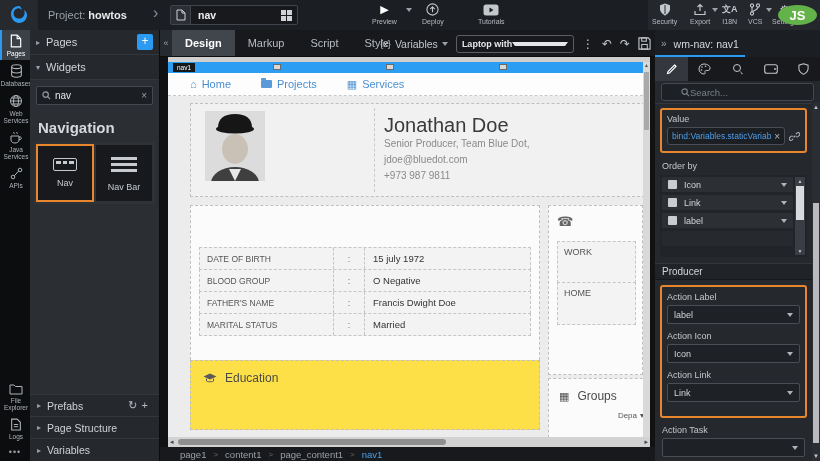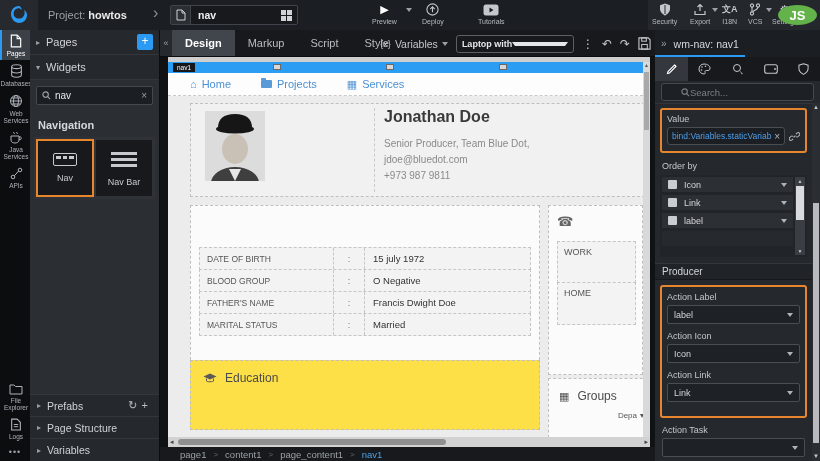--- a/index.html
+++ b/index.html
@@ -36,21 +36,21 @@
 
   
   .lpanel { position:absolute; left:30px; top:30px; width:130px; bottom:0; background:#25282c; z-index:20; display:flex; flex-direction:column; border-right:1px solid #0b0d0f; }
   .lp-head { height:25px; display:flex; align-items:center; padding:0 6px; border-bottom:1px solid #33373c; color:#d2d5d9; font-size:11px; position:relative; }
   .lp-head .tri { color:#9aa0a6; font-size:8px; margin-right:6px; }
   .plusbtn { position:absolute; right:6px; top:4px; width:16px; height:16px; background:#2b9af3; color:#fff; border-radius:2px; font-size:12px; line-height:15px; text-align:center; }
   .widget-area { flex:1; background:#2b2e33; overflow:hidden; }
   .searchbox { margin:6px; height:19px; background:#1b1e22; border:1px solid #45494f; border-radius:2px; display:flex; align-items:center; padding:0 5px; }
   .searchbox .sv { flex:1; color:#e6e8ea; font-size:10px; margin-left:4px; }
   .searchbox .x { color:#9aa0a6; font-size:10px; }
-  .nav-sec-label { padding:8px 24px 6px 8px; font-size:11px; font-weight:bold; color:#d6d9dc; }
+  .nav-sec-label { padding:8px 24px 6px 8px; font-size:15px; font-weight:bold; color:#d6d9dc; }
   .tiles { margin:0 4px; background:#2f3237; padding:3px; display:flex; gap:3px; }
   .tile { width:58px; height:56px; background:#17191c; display:flex; flex-direction:column; align-items:center; justify-content:center; color:#c6cacf; }
   .tile .tlbl { font-size:9px; margin-top:7px; }
   .tile.hl { outline:2px solid #e8862e; outline-offset:-1px; }
   .navico { width:24px; height:13px; border:1px solid #c6cacf; border-radius:2px; display:flex; gap:2px; padding:2px; }
   .navico i { width:5px; height:3px; background:#c6cacf; }
   .barsico i { display:block; width:26px; height:3px; background:#c6cacf; margin:3px 0; }
   .lp-bottom { border-top:1px solid #33373c; }
   .lp-row { height:22px; display:flex; align-items:center; padding:0 7px; border-bottom:1px solid #33373c; color:#cfd2d6; font-size:10.5px; }
   .lp-row .tri { color:#9aa0a6; font-size:8px; margin-right:6px; }
@@ -77,21 +77,21 @@
   .seltag { position:absolute; left:5px; top:1px; padding:0 4px; height:9px; background:#15181b; color:#fff; font-size:6.5px; line-height:9px; }
   .handle { position:absolute; top:7px; width:8px; height:6px; background:#d8d8d8; border:1px solid #6a6a6a; }
   .navrow { position:absolute; left:0; top:16px; right:7px; height:23px; background:#fdfdfd; border-bottom:1px dashed #c9c9c9; display:flex; align-items:center; padding-left:22px; gap:30px; }
   .navlink { display:flex; align-items:center; gap:5px; color:#4a8fd2; font-size:11px; }
   .navlink .nli { font-size:11px; color:#5a9ad8; }
   .foldico { width:11px; height:8px; background:#5a9ad8; border-radius:1px; position:relative; }
   .foldico:before { content:""; position:absolute; top:-2px; left:0; width:5px; height:2px; background:#5a9ad8; border-radius:1px 1px 0 0; }
   .card { position:absolute; border:1px dashed #bfbfbf; background:#f1f1f1; }
   .photo { position:absolute; left:13px; top:7px; width:62px; height:70px; }
   .pdiv { position:absolute; left:183px; top:4px; bottom:4px; border-left:1px dashed #c9c9c9; }
-  .pname { position:absolute; left:193px; top:4px; font-size:16px; font-weight:bold; color:#3a3a3a; }
+  .pname { position:absolute; left:193px; top:10px; font-size:20px; font-weight:normal; color:#3a3a3a; }
   .pline { position:absolute; left:193px; font-size:10px; color:#8a8a8a; }
   .sec-head { position:absolute; display:flex; align-items:center; gap:8px; color:#4a4a4a; font-size:12px; }
   .pi-table { position:absolute; left:8px; right:8px; top:42px; }
   .pi-row { display:flex; height:23px; border:1px dashed #c6c6c6; margin-top:-1px; background:#f3f3f3; align-items:center; }
   .pi-label { width:133px; padding-left:7px; font-size:8.5px; color:#555; }
   .pi-colon { width:32px; text-align:center; font-size:9px; color:#777; border-left:1px dashed #c6c6c6; border-right:1px dashed #c6c6c6; align-self:stretch; line-height:22px; }
   .pi-value { flex:1; padding-left:8px; font-size:9.5px; color:#333; }
   .ct-row { border:1px dashed #c6c6c6; margin-top:-1px; background:#f3f3f3; font-size:9px; color:#555; padding:5px 0 0 6px; }
   .edu-row { position:absolute; left:8px; right:8px; top:36px; height:24px; border:1px dashed #c6c6c6; background:#f3f3f3; font-size:9.5px; color:#444; padding:6px 0 0 7px; }
   .grp-dd { position:absolute; right:8px; top:32px; font-size:8px; color:#555; display:flex; align-items:center; gap:3px; }

